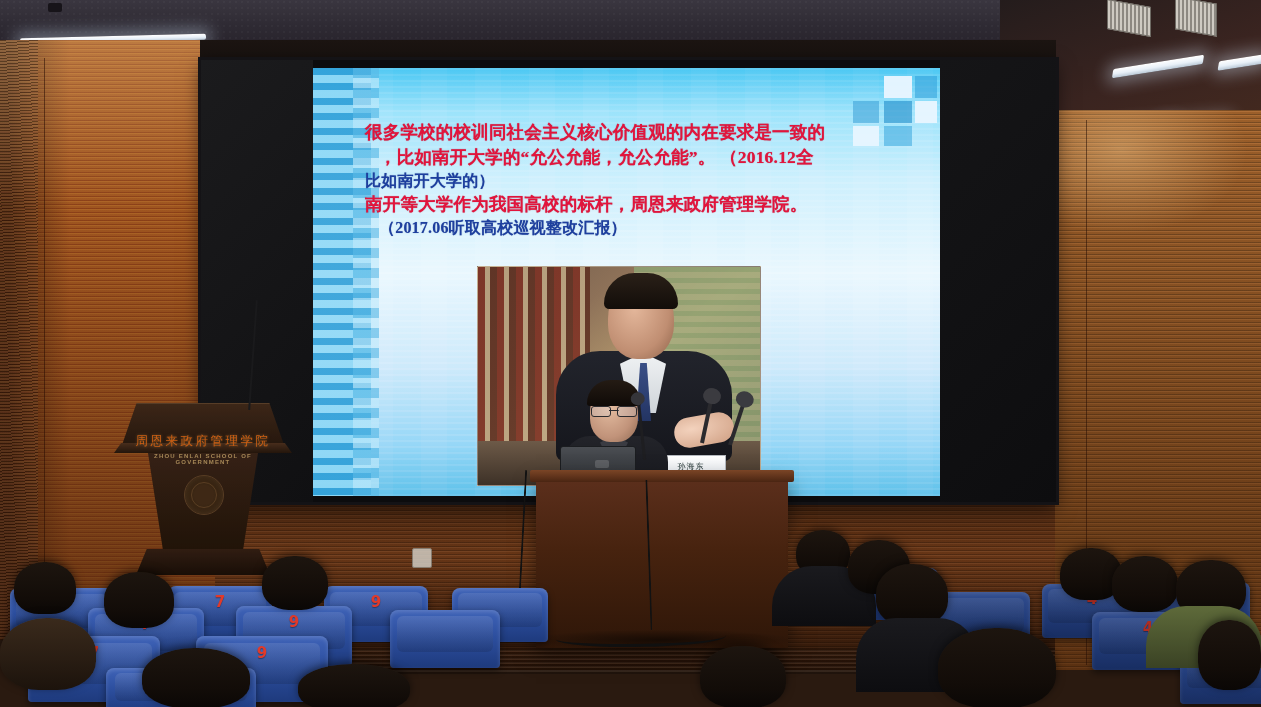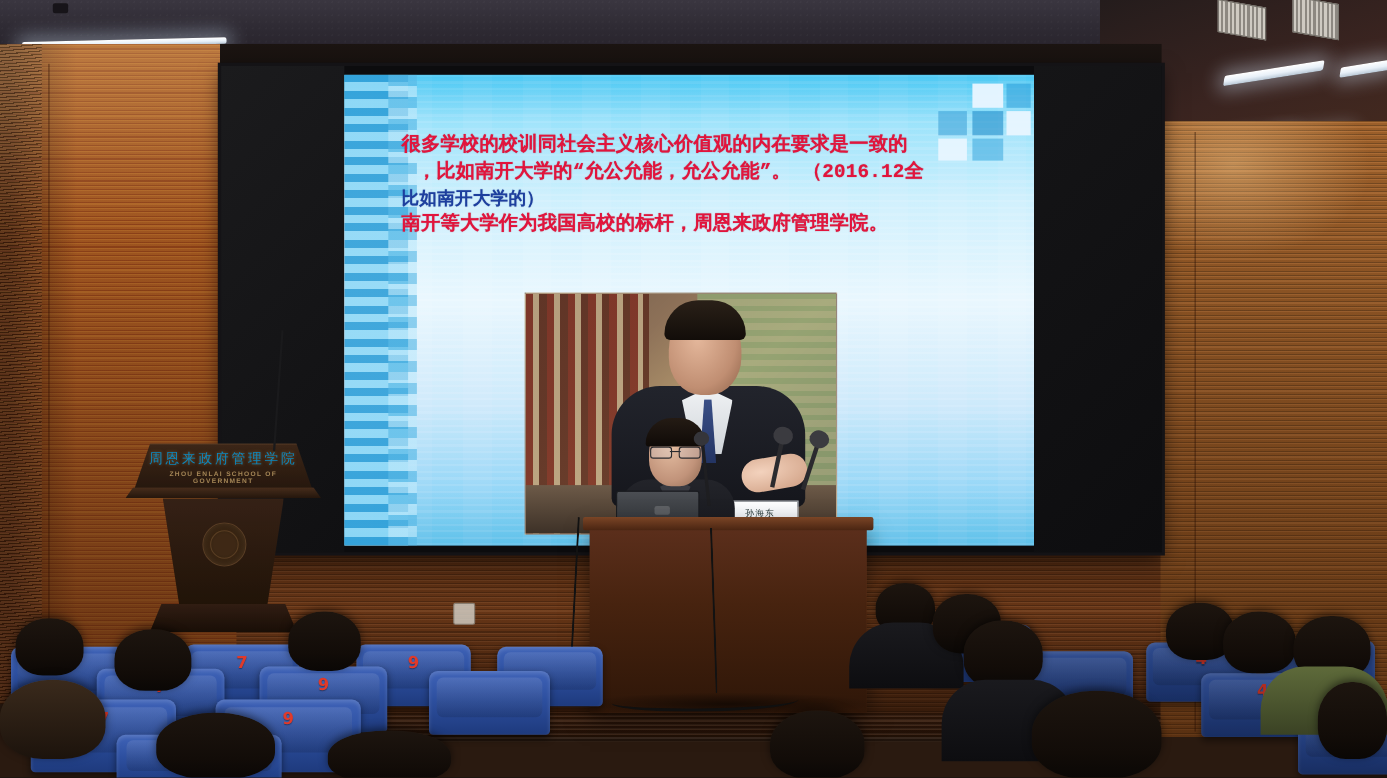--- a/index.html
+++ b/index.html
@@ -153,21 +153,21 @@
   .sq.s1{left:571px;top:8px;width:28px;height:22px;}
   .sq.s2{left:602px;top:8px;width:22px;height:22px;background:#2f9fd8;opacity:.55;}
   .sq.s3{left:571px;top:33px;width:28px;height:22px;background:#1f8cc9;opacity:.6;}
   .sq.s4{left:602px;top:33px;width:22px;height:22px;background:#e9f6ff;}
   .sq.s5{left:540px;top:33px;width:26px;height:22px;background:#2a96d2;opacity:.5;}
   .sq.s6{left:540px;top:58px;width:26px;height:20px;background:#eaf6ff;opacity:.9;}
   .sq.s7{left:571px;top:58px;width:28px;height:20px;background:#38a6dc;opacity:.55;}
 
   .slide-text{
     position:absolute;left:52px;top:52px;width:560px;
-    font-family:Liberation Mono, monospace;
+    font-family:Liberation Serif, serif;
     line-height:1.42;letter-spacing:.2px;
   }
   .ln-red{
     color:#e2143c;font-weight:700;font-size:17.5px;
     text-shadow:0 0 1px rgba(160,0,30,.6);
   }
   .ln-blue{
     color:#1d3f9e;font-weight:600;font-size:16px;
     text-shadow:0 0 1px rgba(10,30,120,.45);
   }
@@ -256,21 +256,21 @@
     clip-path:polygon(0 0,100% 0,86% 100%,14% 100%);
   }
   .pod-base{
     position:absolute;left:32px;top:146px;width:134px;height:26px;
     background:linear-gradient(180deg,#3b2316,#1e1108);
     clip-path:polygon(8% 0,92% 0,100% 100%,0 100%);
   }
   .pod-text{
     position:absolute;left:24px;top:6px;width:150px;text-align:center;
   }
-  .pod-cn{font-size:12.5px;color:#0ea5e9;letter-spacing:2.5px;font-family:"DejaVu Sans",sans-serif;text-shadow:0 0 3px rgba(230,180,100,.5);}
+  .pod-cn{font-size:12.5px;color:#f97316;letter-spacing:2.5px;font-family:"DejaVu Sans",sans-serif;text-shadow:0 0 3px rgba(230,180,100,.5);margin-top:24px;}
   .pod-en{font-size:6px;color:#c9a469;letter-spacing:1.2px;margin-top:3px;font-weight:700;}
   .pod-emblem{
     position:absolute;left:80px;top:72px;width:38px;height:38px;border-radius:50%;
     border:1.5px solid #6b4a2c;
     background:radial-gradient(circle,#4b3119 35%,#2a1a0c 100%);
     box-shadow:inset 0 0 6px rgba(220,170,110,.25);
   }
   .pod-emblem:after{
     content:"";position:absolute;left:6px;top:6px;right:6px;bottom:6px;
     border-radius:50%;border:1px solid #7d5833;opacity:.7;
@@ -435,20 +435,21 @@
       <div class="sq s4"></div>
       <div class="sq s5"></div>
       <div class="sq s6"></div>
       <div class="sq s7"></div>
 
       <div class="slide-text">
         <div class="ln-red">很多学校的校训同社会主义核心价值观的内在要求是一致的</div>
         <div class="ln-red ln-indent">，比如南开大学的“允公允能，允公允能”。 （2016.12全</div>
         <div class="ln-blue">比如南开大学的）</div>
         <div class="ln-red">南开等大学作为我国高校的标杆，周恩来政府管理学院。</div>
+        <div class="ln-blue ln-indent">（2017.06听取高校巡视整改汇报）</div>
       </div>
 
       <div class="slide-photo">
         <div class="sp-bookcase"></div>
         <div class="sp-wallR"></div>
         <div class="sp-table"></div>
         <div class="sp-body"></div>
         <div class="sp-shirt"></div>
         <div class="sp-tie"></div>
         <div class="sp-head"></div>

